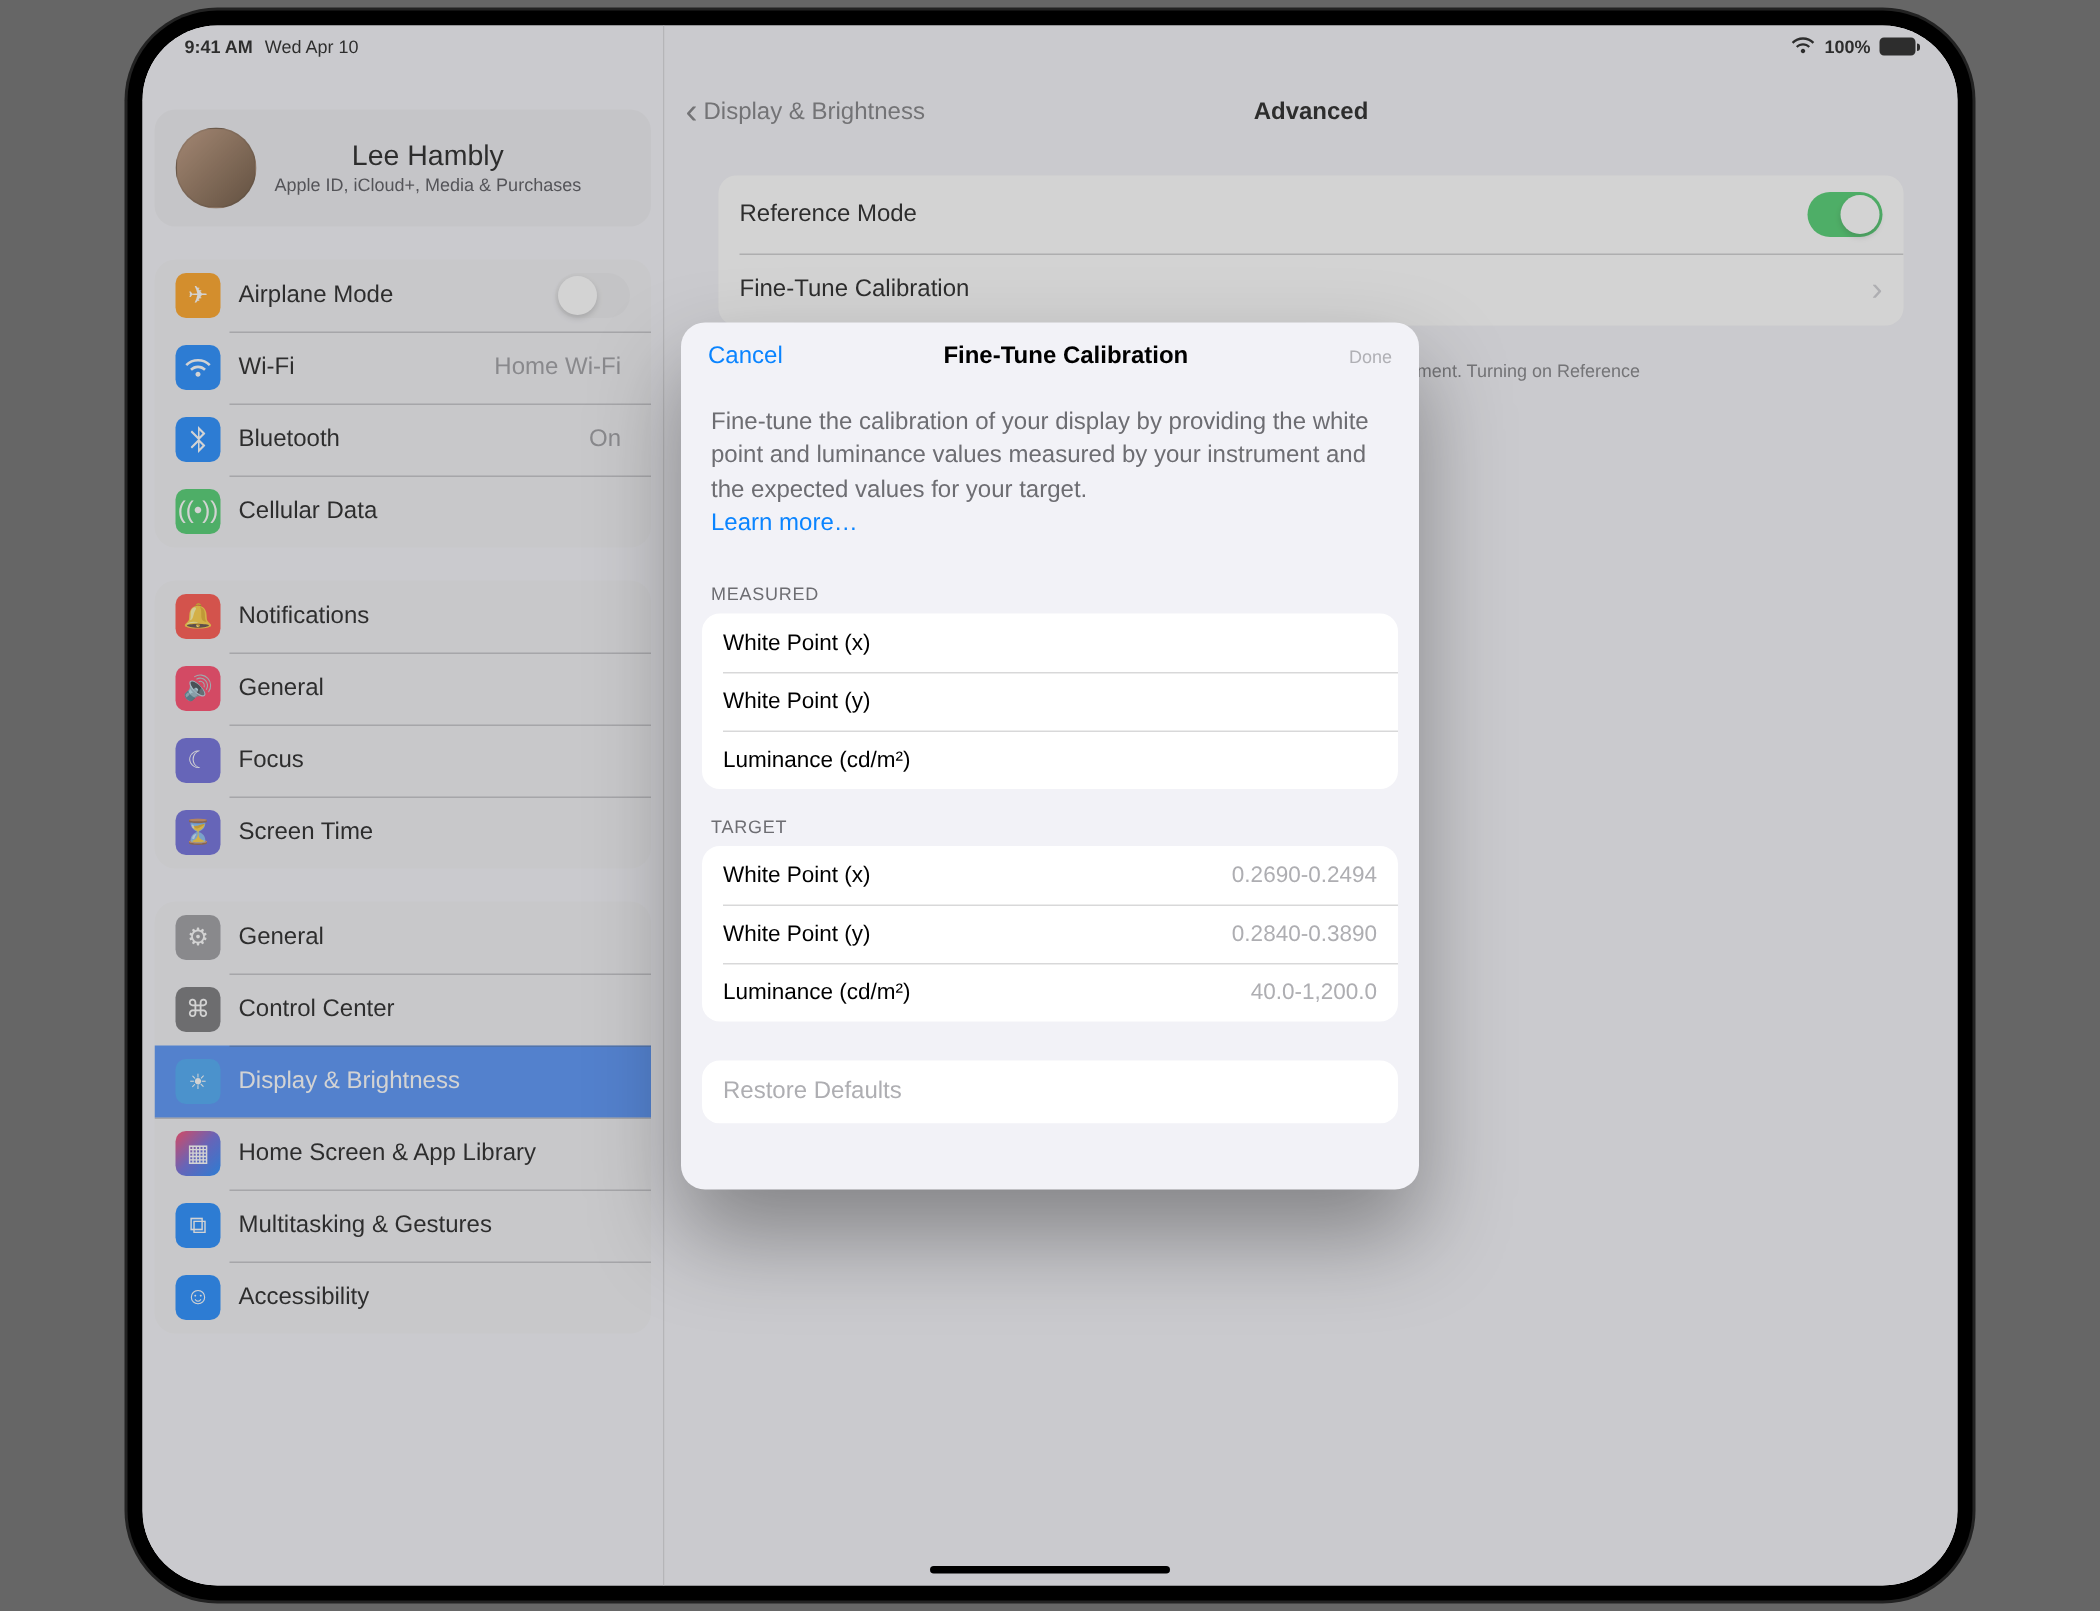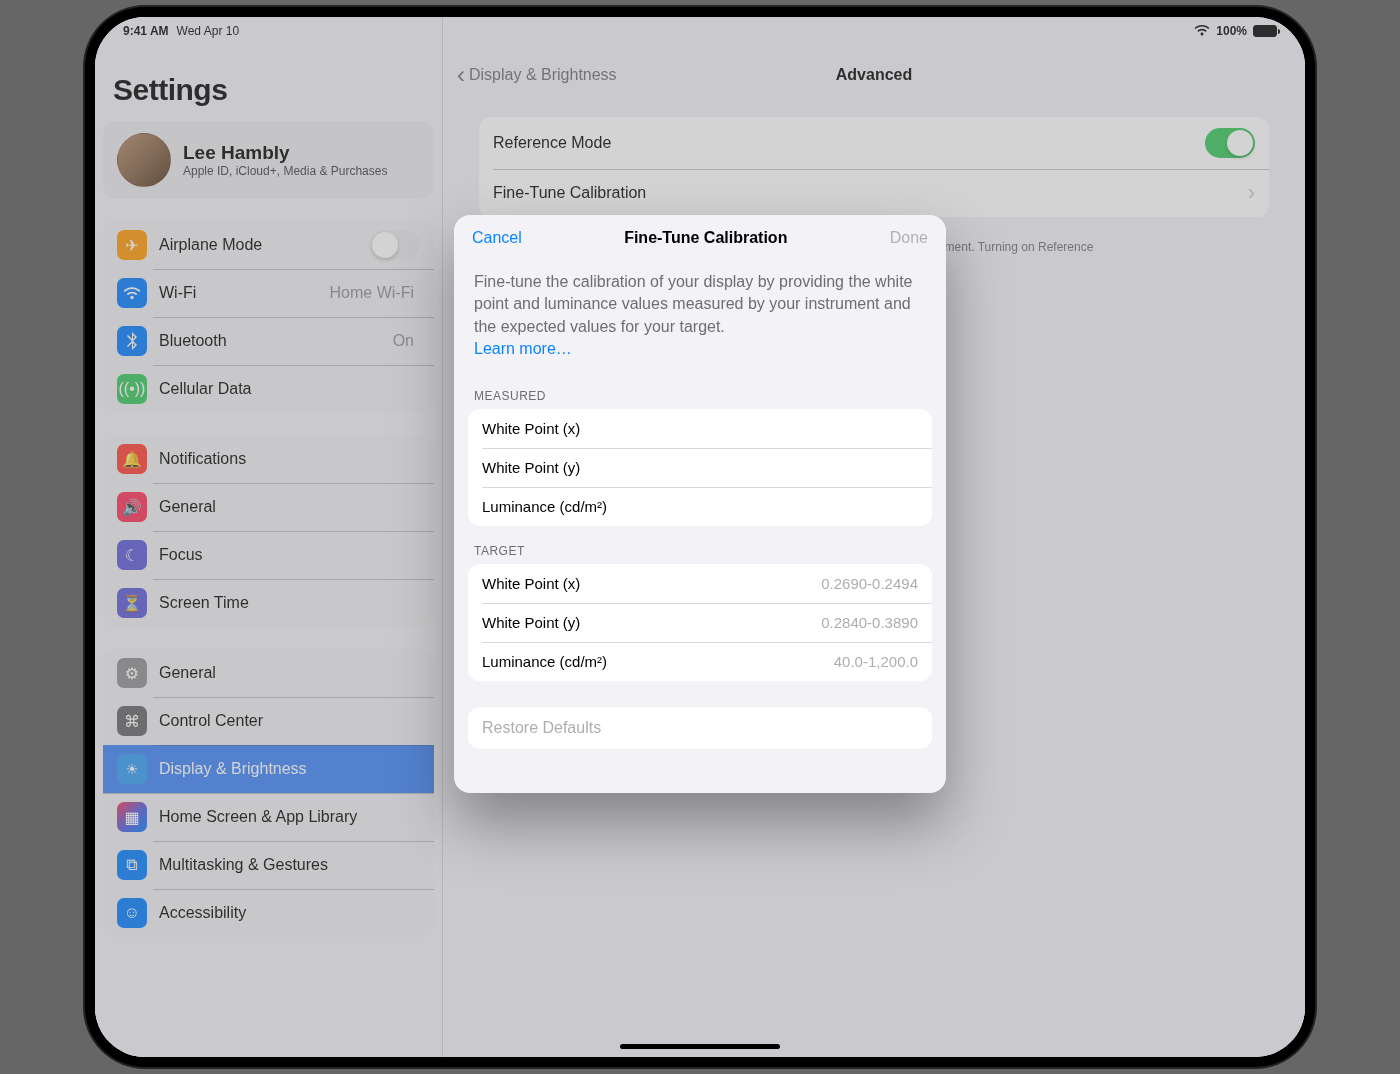--- a/index.html
+++ b/index.html
@@ -71,21 +71,21 @@
     margin:0 8px 22px 8px;
     background:#eeeef2;
     border-radius:14px;
     overflow:hidden;
   }
   .profile-row {
     display:flex; align-items:center; gap:12px;
     padding:12px 14px;
   }
   .avatar { width:54px; height:54px; border-radius:50%; background:linear-gradient(135deg,#b58a6b,#53381f); border:0.5px solid rgba(0,0,0,0.1); flex-shrink:0;}
-  .profile-name{ font-size:19px; font-weight:700;}
+  .profile-name{ font-size:19px; font-weight:400;text-align:center;}
   .profile-sub { font-size:12px; color:#3c3c43;}
 
   .row {
     display:flex; align-items:center;
     padding:9px 14px;
     min-height:44px;
     background:#fff0;
     position:relative;
   }
   .group .row + .row::before,
@@ -145,21 +145,21 @@
     box-shadow:0 30px 60px rgba(0,0,0,0.35);
     display:flex; flex-direction:column;
     overflow:hidden;
   }
   .sheet-header{
     display:flex; align-items:center; justify-content:space-between;
     padding:14px 18px;
   }
   .sheet-cancel{ color:#0a84ff; font-size:16px;}
   .sheet-title{ font-size:16px; font-weight:600;}
-  .sheet-done{ color:#b0b0b5; font-size:16px;}
+  .sheet-done{ color:#b0b0b5; font-size:12px;}
   .sheet-body{ padding:0 0; overflow:auto;}
   .sheet-desc{ font-size:16px; color:#6d6d72; padding:10px 20px; line-height:1.4;}
   .sheet-desc a{ color:#0a84ff; text-decoration:none;}
   .sheet-section-header{ font-size:12px; color:#6d6d72; padding:18px 20px 6px 20px; letter-spacing:0.5px;}
   .sheet-group{
     margin:0 14px;
     background:#fff; border-radius:12px; overflow:hidden;
   }
   .srow{ display:flex; padding:11px 14px; font-size:15px; position:relative;}
   .sheet-group .srow + .srow::before{ content:""; position:absolute; left:14px; right:0; top:0; border-top:0.5px solid rgba(60,60,67,0.2);}
@@ -195,21 +195,20 @@
         <span>100%</span>
         <span class="battery"></span>
       </div>
     </div>
 
     <div class="dim-overlay"></div>
 
     <div class="content-area">
 
       <div class="sidebar">
-        <div class="settings-title">Settings</div>
 
         <div class="group" style="background:#eaeaef;">
           <div class="profile-row">
             <div class="avatar"></div>
             <div>
               <div class="profile-name">Lee Hambly</div>
               <div class="profile-sub">Apple ID, iCloud+, Media &amp; Purchases</div>
             </div>
           </div>
         </div>

